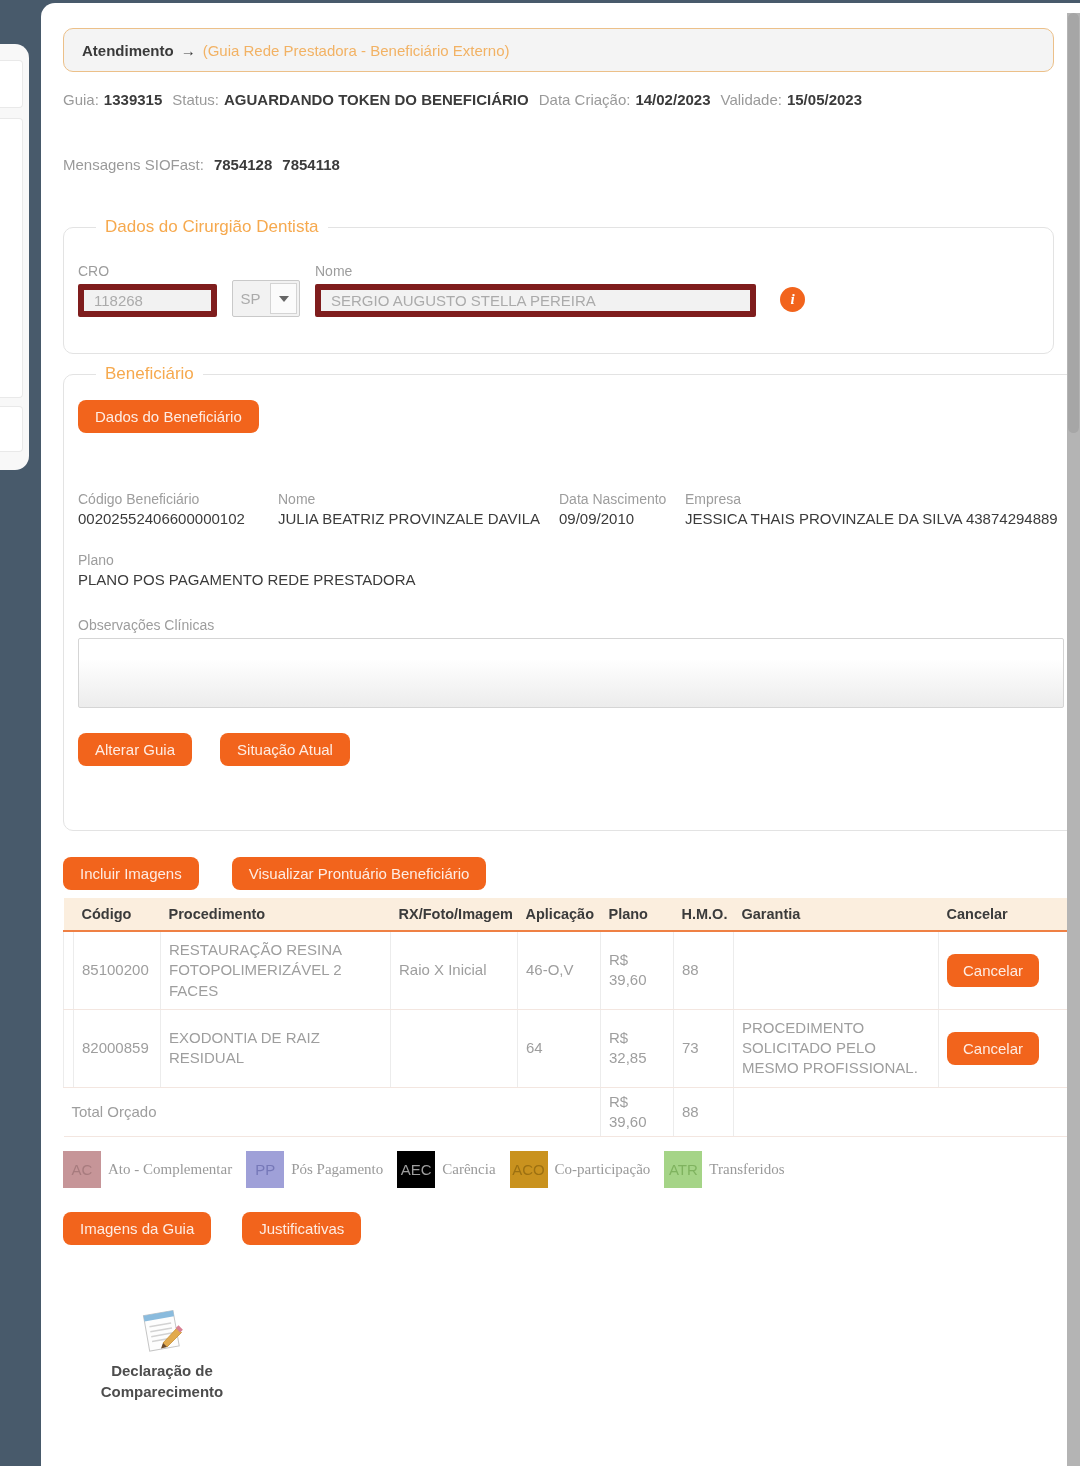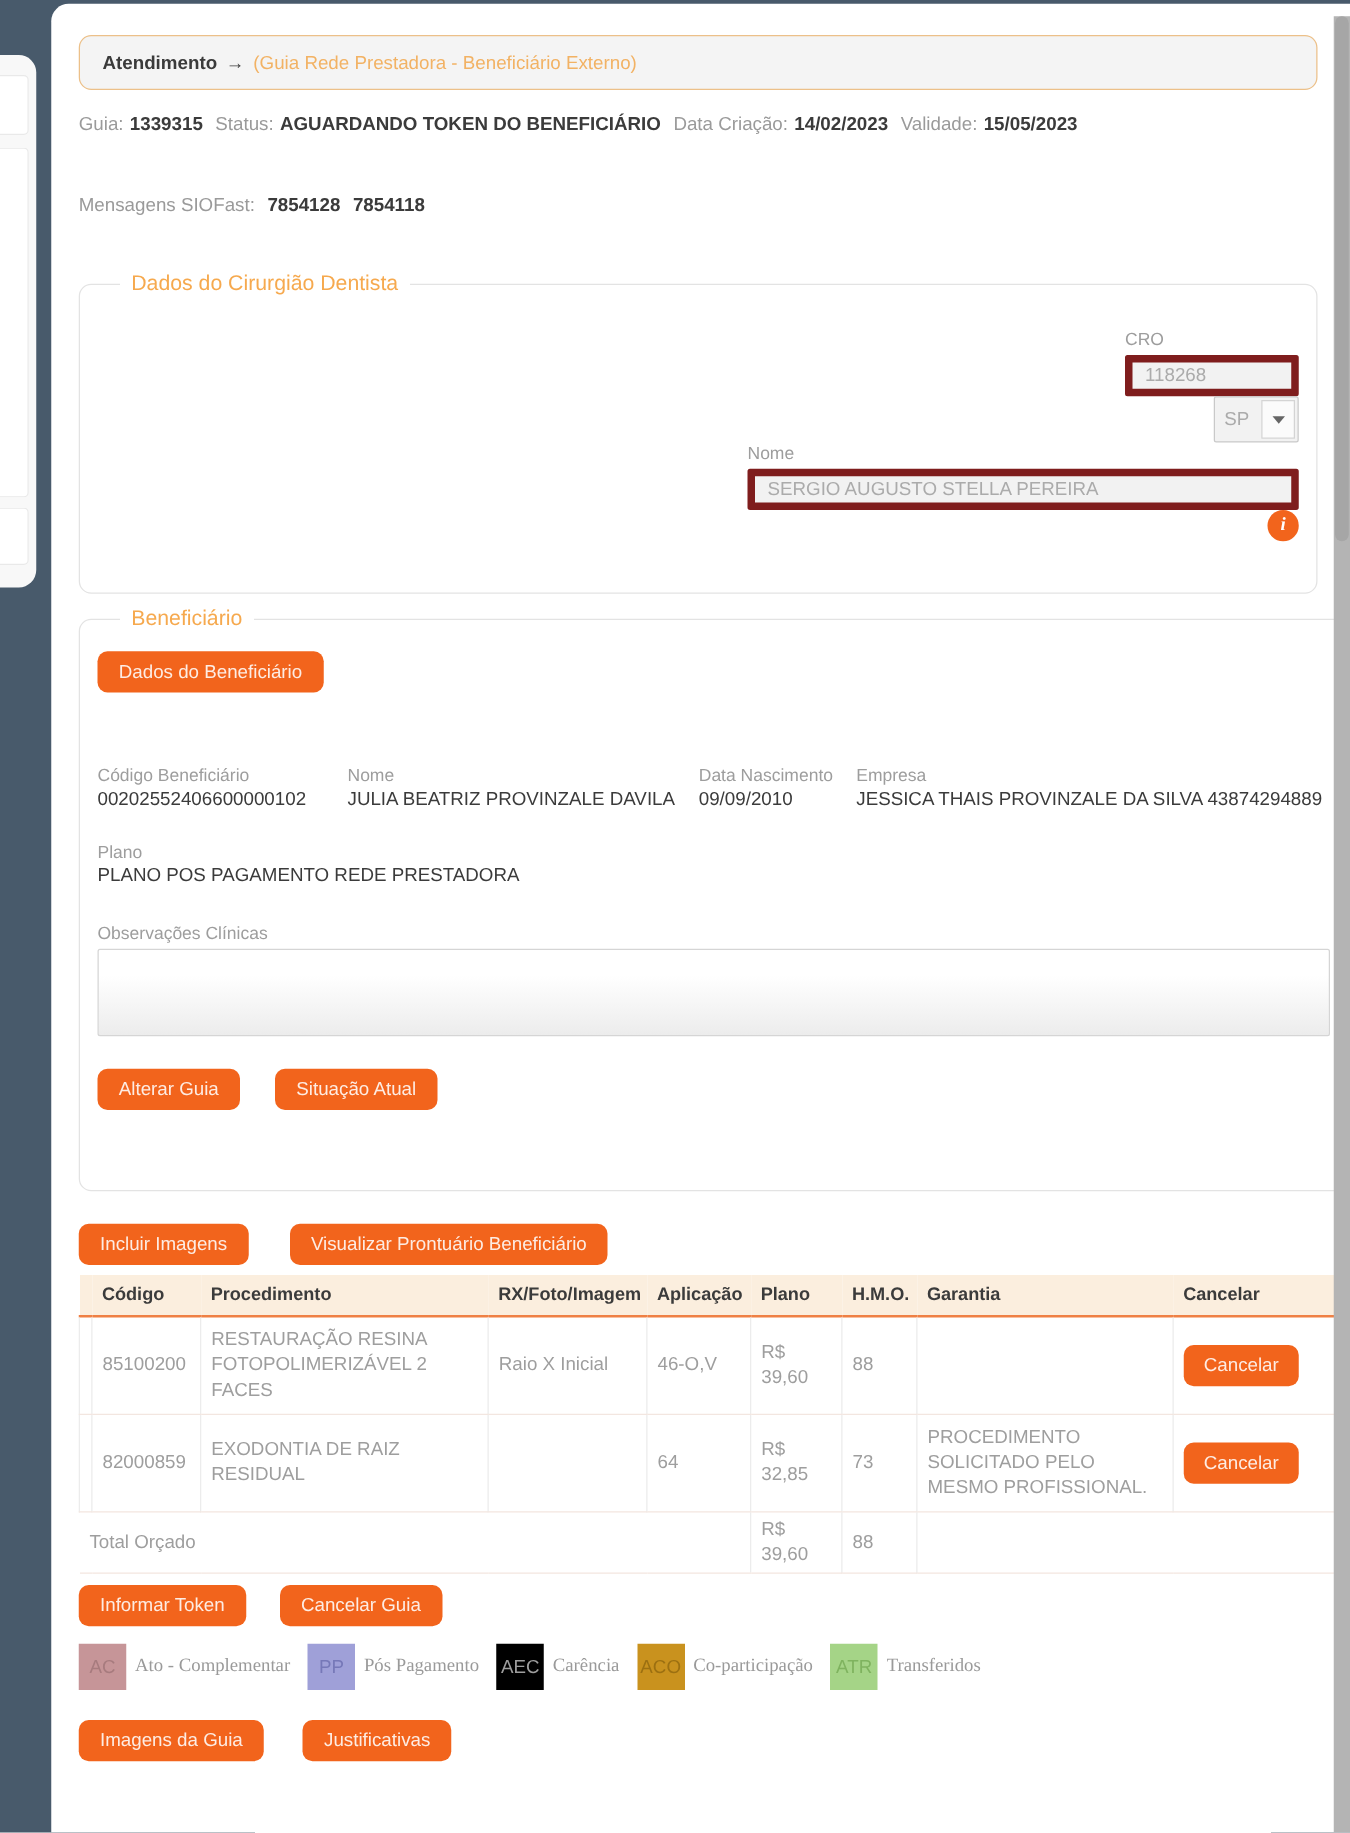--- a/index.html
+++ b/index.html
@@ -62,21 +62,21 @@
     margin-top:44px; padding:16px 14px 36px 14px;
   }
   fieldset legend {
     color:#f6a94e; font-size:17px; padding:0 9px; margin-left:18px;
   }
   .fs-benef { margin-top:10px; padding-bottom:64px; }
 
   .label { font-size:14px; color:#9d9d9d; }
   .value { font-size:15px; color:#3b3b3b; margin-top:3px; }
 
-  .dentist-row { display:flex; align-items:flex-end; margin-top:10px;flex-direction:column; }
+  .dentist-row { display:flex; align-items:flex-end; margin-top:10px; }
   .field-group .label { margin-bottom:5px; }
   input.text-input {
     background:#f2f2f2; border:6px solid #7f1d1d; border-radius:2px;
     height:33px; color:#ababab; font-size:15px; padding:0 10px;
     font-family:"Liberation Sans", sans-serif;
   }
   .cro-input { width:139px; }
   .nome-input { width:441px; }
   .uf-select {
     margin-left:15px; width:68px; height:37px; display:flex;
@@ -328,24 +328,20 @@
         </tr>
         <tr class="total-row">
           <td colspan="5" class="no-border-r" style="border-left:none;">Total Orçado</td>
           <td style="border-left:1px solid #ececec;">R$ 39,60</td>
           <td>88</td>
           <td colspan="2" class="no-border-r"></td>
         </tr>
       </tbody>
     </table>
 
-    <div class="btn-row post-table-btns">
-      <button class="btn">Informar Token</button>
-      <button class="btn">Cancelar Guia</button>
-    </div>
 
     <div class="legend-row">
       <span class="badge" style="background-color: rgb(198, 149, 152); color: rgb(167, 123, 126);">AC</span>
       <span class="legend-label">Ato - Complementar</span>
       <span class="badge" style="background-color: rgb(159, 160, 216); color: rgb(118, 120, 184);">PP</span>
       <span class="legend-label">Pós Pagamento</span>
       <span class="badge" style="background-color: #000000; color: rgb(158, 158, 158);">AEC</span>
       <span class="legend-label">Carência</span>
       <span class="badge" style="background-color: rgb(201, 146, 30); color: rgb(156, 112, 17);">ACO</span>
       <span class="legend-label">Co-participação</span>

